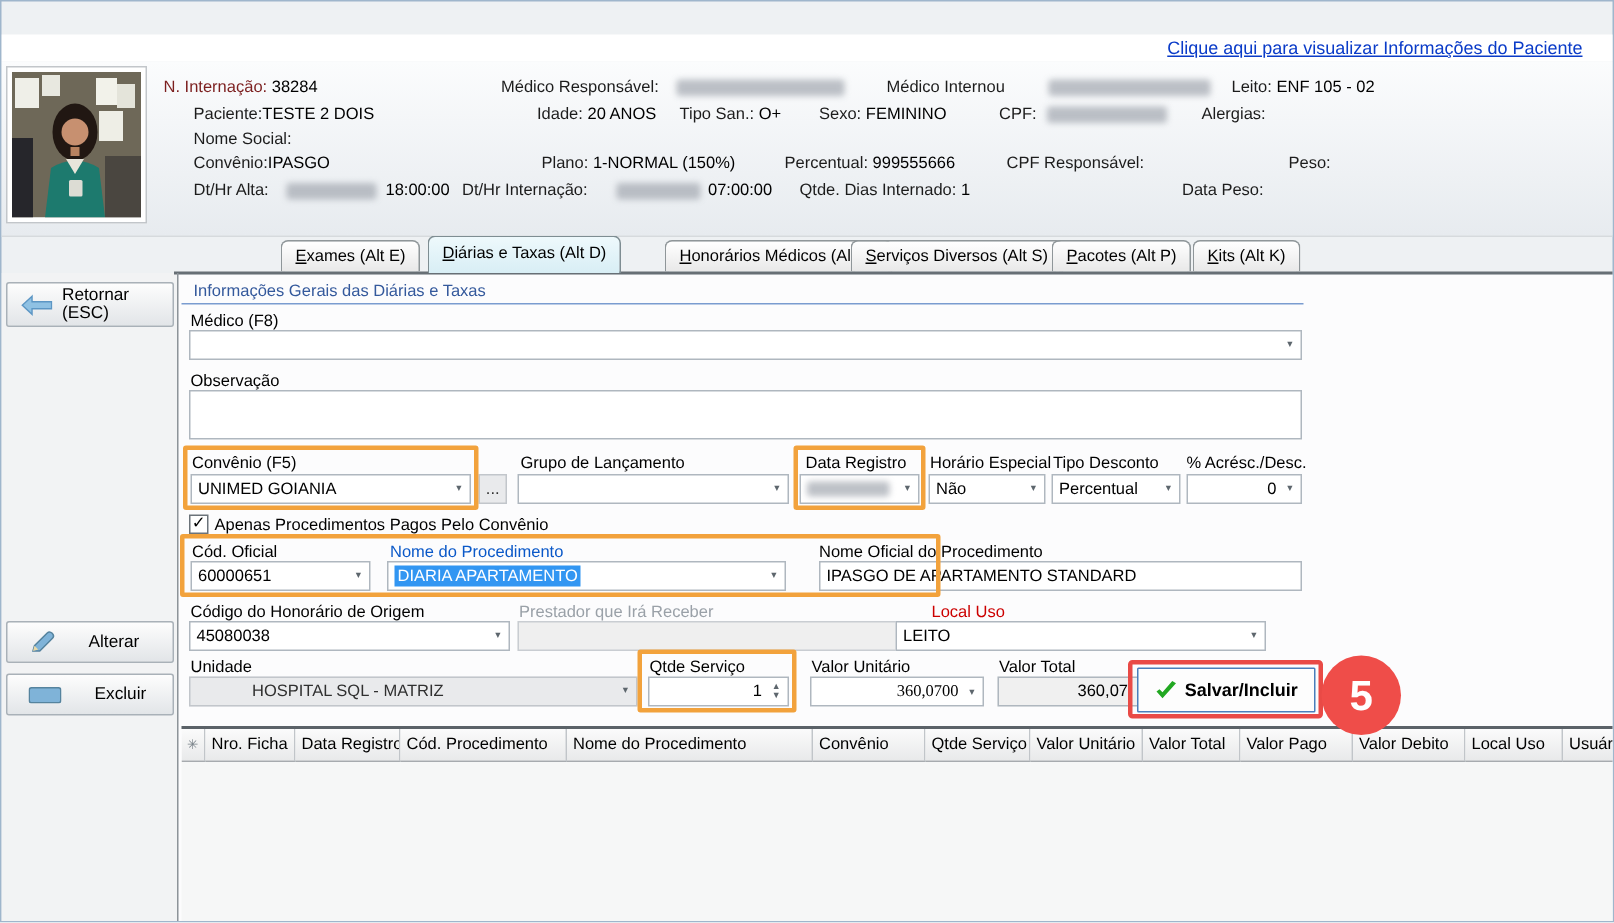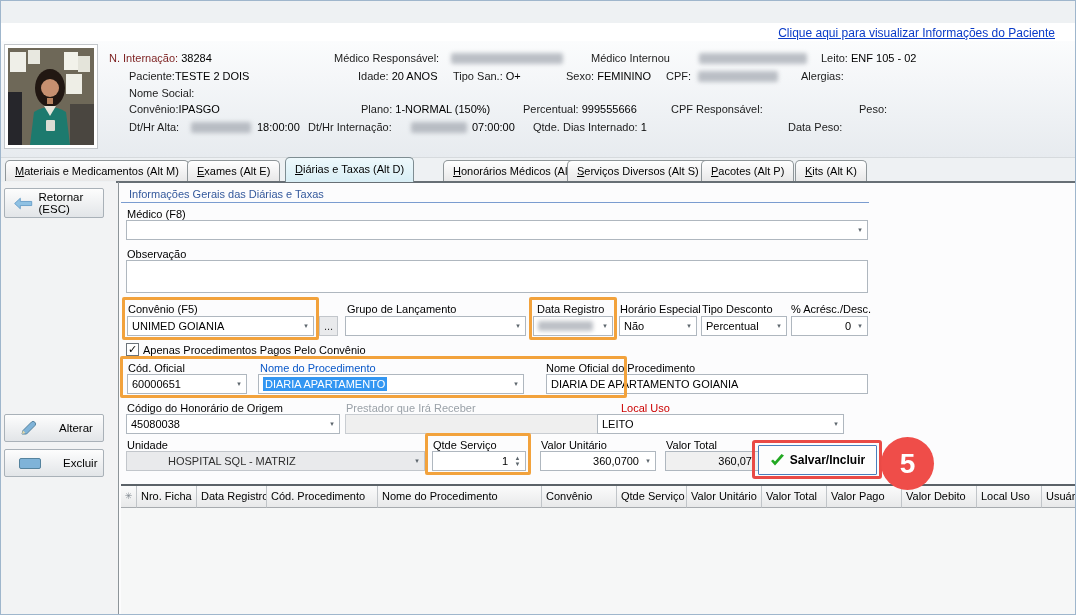--- a/index.html
+++ b/index.html
@@ -49,21 +49,21 @@
     background:linear-gradient(180deg,#eef9fc,#d8eef5); z-index:4;
     border-color:#7e8d92;
   }
   .tab .ul { text-decoration:underline; }
   
   .sidebar { position:absolute; left:0; top:181px; width:118px; height:434px; background:#f2f3f4; }
   .mainline-h { position:absolute; left:115px; top:180px; width:961px; height:2px; background:#676f75; z-index:3; }
   .mainline-v { position:absolute; left:117px; top:181px; width:1px; height:434px; background:#8d9499; z-index:3; }
   .mainpanel { position:absolute; left:118px; top:182px; width:958px; height:433px; background:#fcfcfd; }
   .sbtn {
-    position:absolute; left:3px; width:100px;
+    position:absolute; left:3px; width:112px;
     background:linear-gradient(180deg,#fdfdfd,#e2e5e8);
     border:1px solid #a9b1b8; border-radius:2px;
     display:flex; align-items:center; font-size:11.5px; color:#000; cursor:default;
   }
   
   .sect-title { position:absolute; font-size:11px; color:#34599c; white-space:nowrap; }
   .sect-rule { position:absolute; height:1px; background:#7a9cd0; }
   .flabel { position:absolute; font-size:11px; color:#000; white-space:nowrap; }
   .flabel.blue { color:#0a58c8; }
   .flabel.red { color:#cc0000; }
@@ -169,21 +169,21 @@
       <span class="l">Paciente:</span><span class="v">TESTE 2 DOIS</span>
     </div>
     <div class="pf" style="left:357px; top:29px;">
       <span class="l">Idade:</span>
       <span class="v">20 ANOS</span>
     </div>
     <div class="pf" style="left:452px; top:29px;">
       <span class="l">Tipo San.:</span>
       <span class="v">O+</span>
     </div>
-    <div class="pf" style="left:545px; top:29px;margin-left:20px;">
+    <div class="pf" style="left:545px; top:29px;">
       <span class="l">Sexo:</span>
       <span class="v">FEMININO</span>
     </div>
     <div class="pf" style="left:665px; top:29px;">
       <span class="l">CPF:</span>
     </div>
     <div class="blurb" style="left:697px; top:30px; width:80px;"></div>
     <div class="pf" style="left:800px; top:29px;">
       <span class="l">Alergias:</span>
       <span class="v"></span>
@@ -231,21 +231,20 @@
     <div class="pf" style="left:532px; top:80px;">
       <span class="l">Qtde. Dias Internado:</span>
       <span class="v">1</span>
     </div>
     <div class="pf" style="left:787px; top:80px;">
       <span class="l">Data Peso:</span>
       <span class="v"></span>
     </div>
   </div>
 
-  <div class="tab" style="left:4px;"><span class="ul">M</span><span>ateriais e Medicamentos (Alt M)</span></div>
   <div class="tab" style="left:186px;"><span class="ul">E</span><span>xames (Alt E)</span></div>
   <div class="tab active" style="left:284px;"><span class="ul">D</span><span>iárias e Taxas (Alt D)</span></div>
   <div class="tab" style="left:442px;"><span class="ul">H</span><span>onorários Médicos (Alt H)</span></div>
   <div class="tab" style="left:566px;"><span class="ul">S</span><span>erviços Diversos (Alt S)</span></div>
   <div class="tab" style="left:700px;"><span class="ul">P</span><span>acotes (Alt P)</span></div>
   <div class="tab" style="left:794px;"><span class="ul">K</span><span>its (Alt K)</span></div>
 
   <div class="sidebar"></div>
   <div class="mainline-h"></div>
   <div class="mainline-v"></div>
@@ -336,21 +335,21 @@
   </div>
 
   <div class="flabel blue" style="left:259px; top:361px;">Nome do Procedimento</div>
   <div class="combo" style="left:257px; top:373px; width:266px;">
     <span class="sel">DIARIA APARTAMENTO</span>
     <span class="arr">▾</span>
   </div>
 
   <div class="flabel" style="left:545px; top:361px;">Nome Oficial do Procedimento</div>
   <div class="tbox" style="left:545px; top:373px; width:322px;">
-    <span>DIARIA DE APARTAMENTO GOIANIA</span>
+    <span>IPASGO DE APARTAMENTO STANDARD</span>
   </div>
 
   <div class="flabel" style="left:126px; top:401px;">Código do Honorário de Origem</div>
   <div class="combo" style="left:125px; top:413px; width:214px;">
     <span>45080038</span>
     <span class="arr">▾</span>
   </div>
 
   <div class="flabel gray" style="left:345px; top:401px;">Prestador que Irá Receber</div>
   <div class="combo disabled" style="left:344px; top:413px; width:267px;">
@@ -373,21 +372,21 @@
   <div class="flabel" style="left:432px; top:438px;">Qtde Serviço</div>
   <div class="spin" style="left:431px; top:450px; width:94px;">
     <span class="val">1</span>
     <span class="btns">
       <span>▲</span>
       <span>▼</span>
     </span>
   </div>
 
   <div class="flabel" style="left:540px; top:438px;">Valor Unitário</div>
-  <div class="combo num" style="left:539px; top:450px; width:116px;">
+  <div class="combo num" style="left:539px; top:450px; width:116px;font-family:Liberation Serif, serif;">
     <span>360,0700</span>
     <span class="arr">▾</span>
   </div>
 
   <div class="flabel" style="left:665px; top:438px;">Valor Total</div>
   <div class="tbox num" style="left:664px; top:450px; width:116px; background:#f0f0f0; padding-right:28px;">
     <span>360,07</span>
   </div>
 
   <div class="savebtn">

